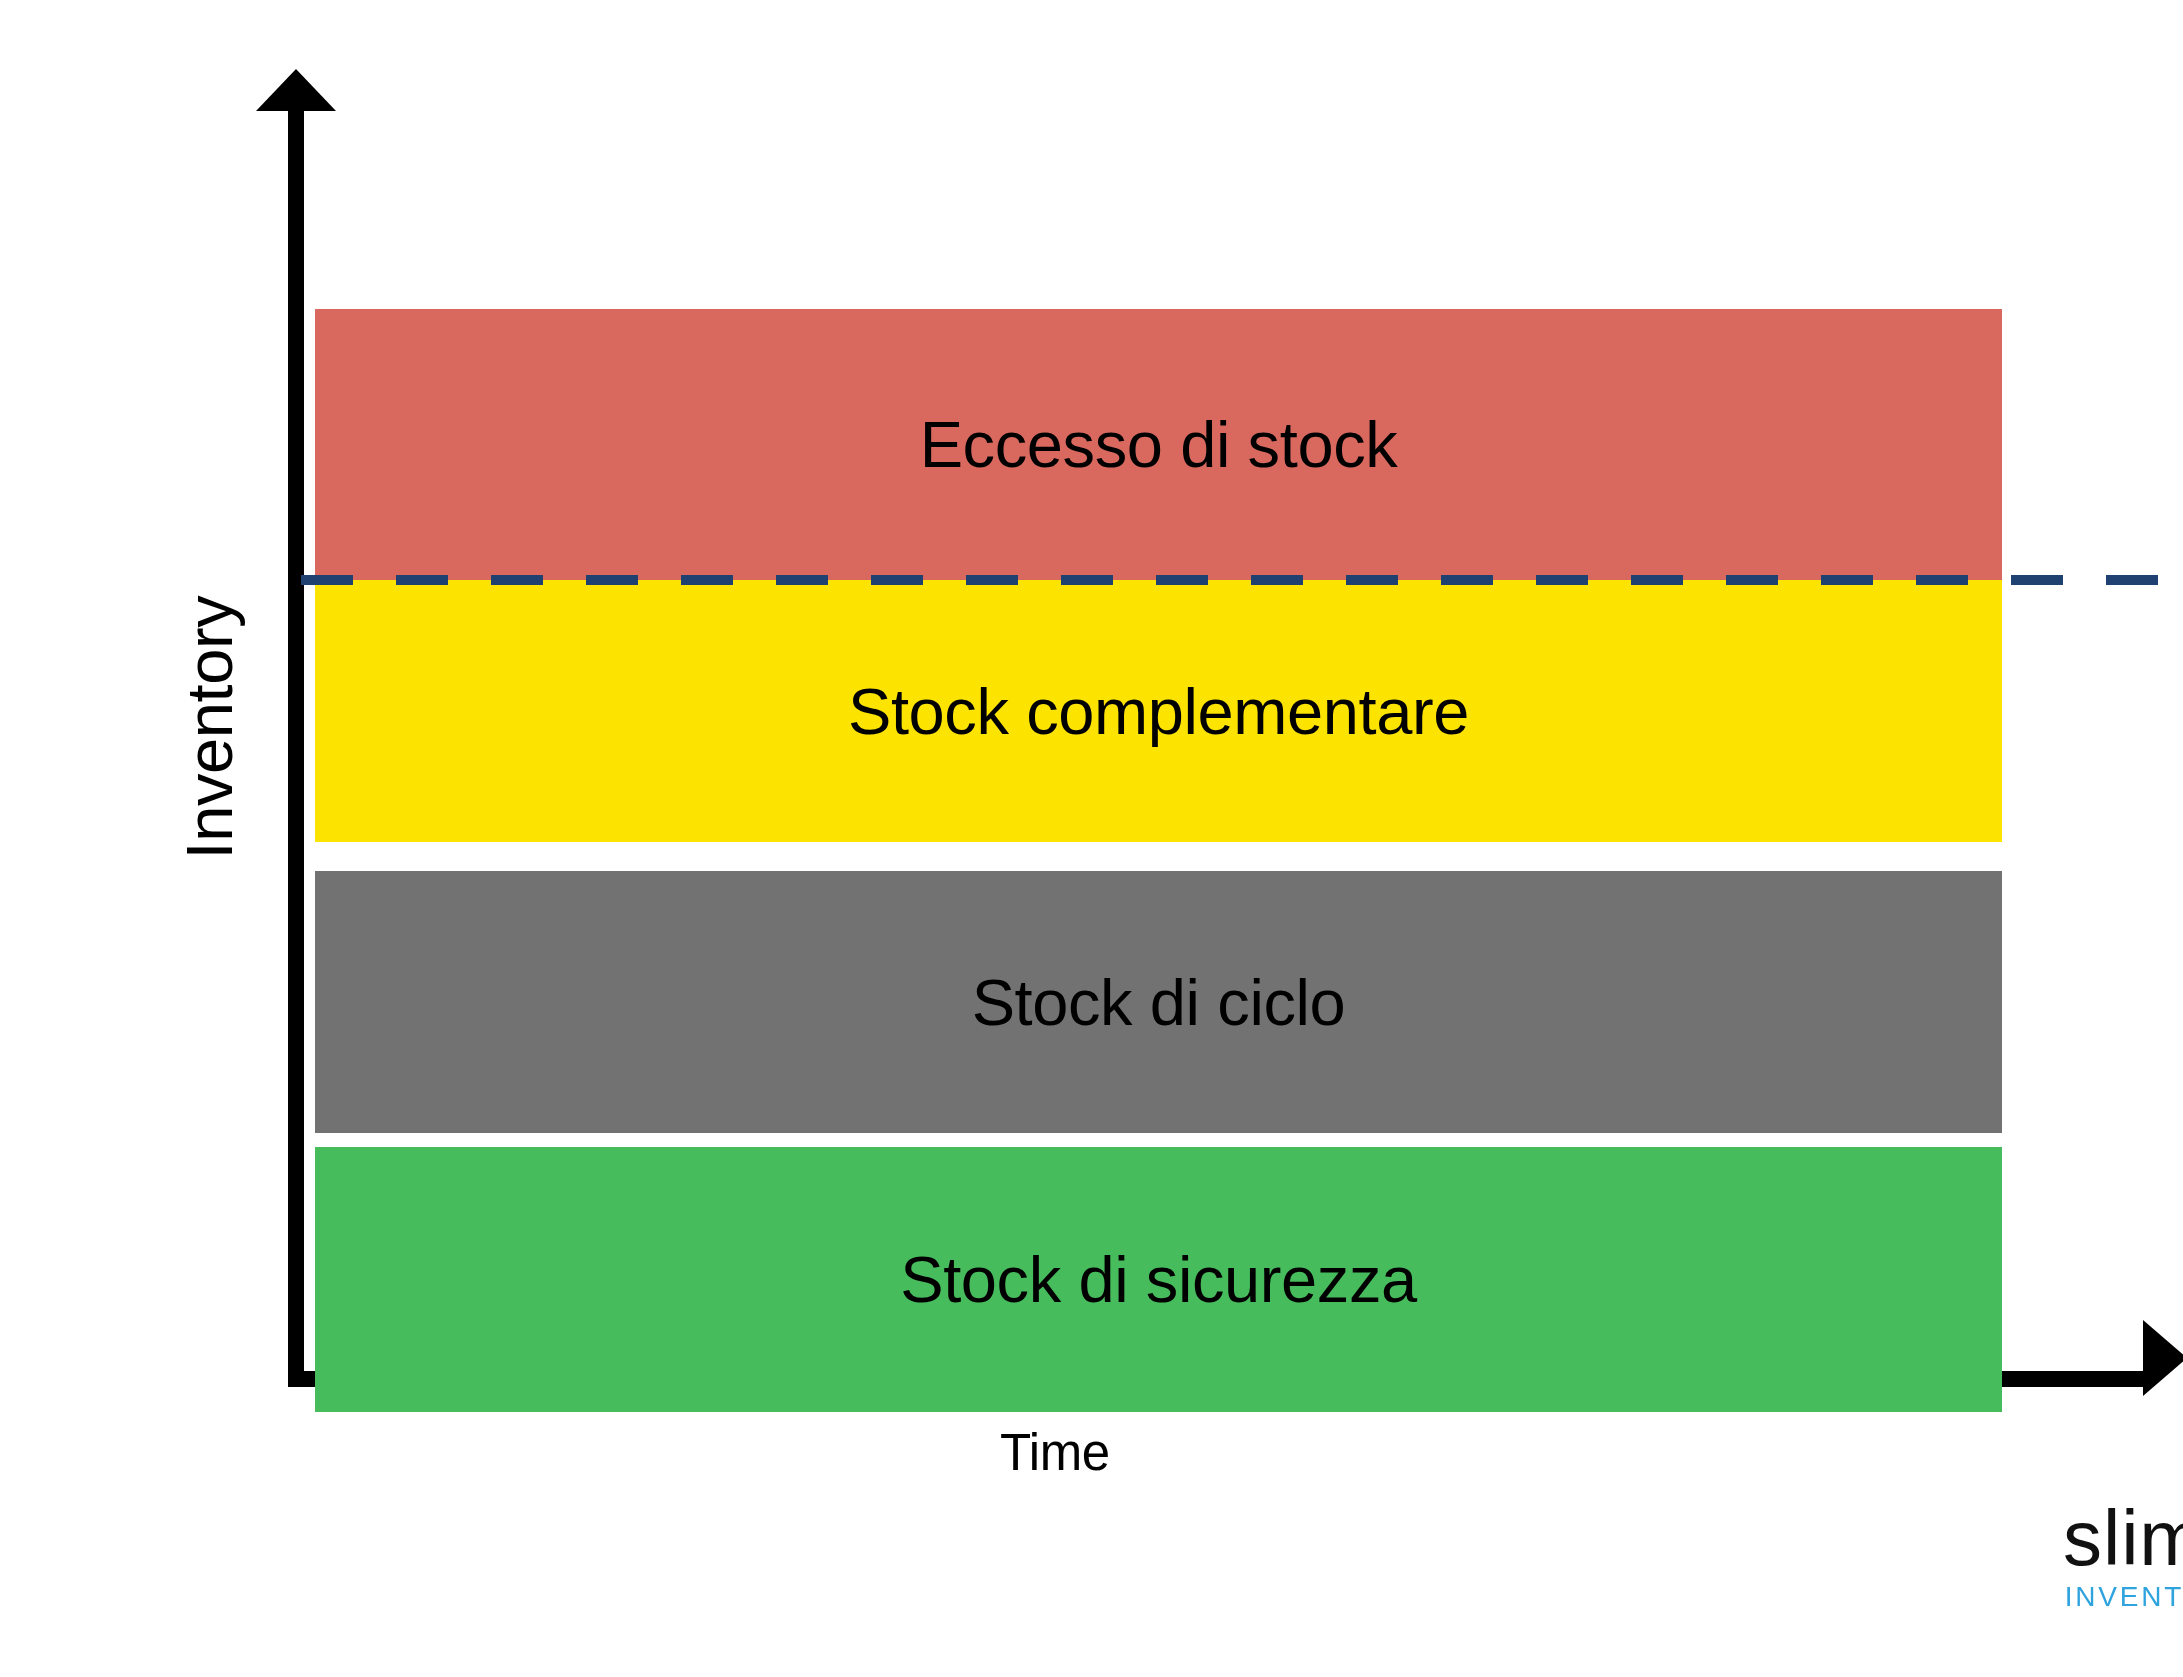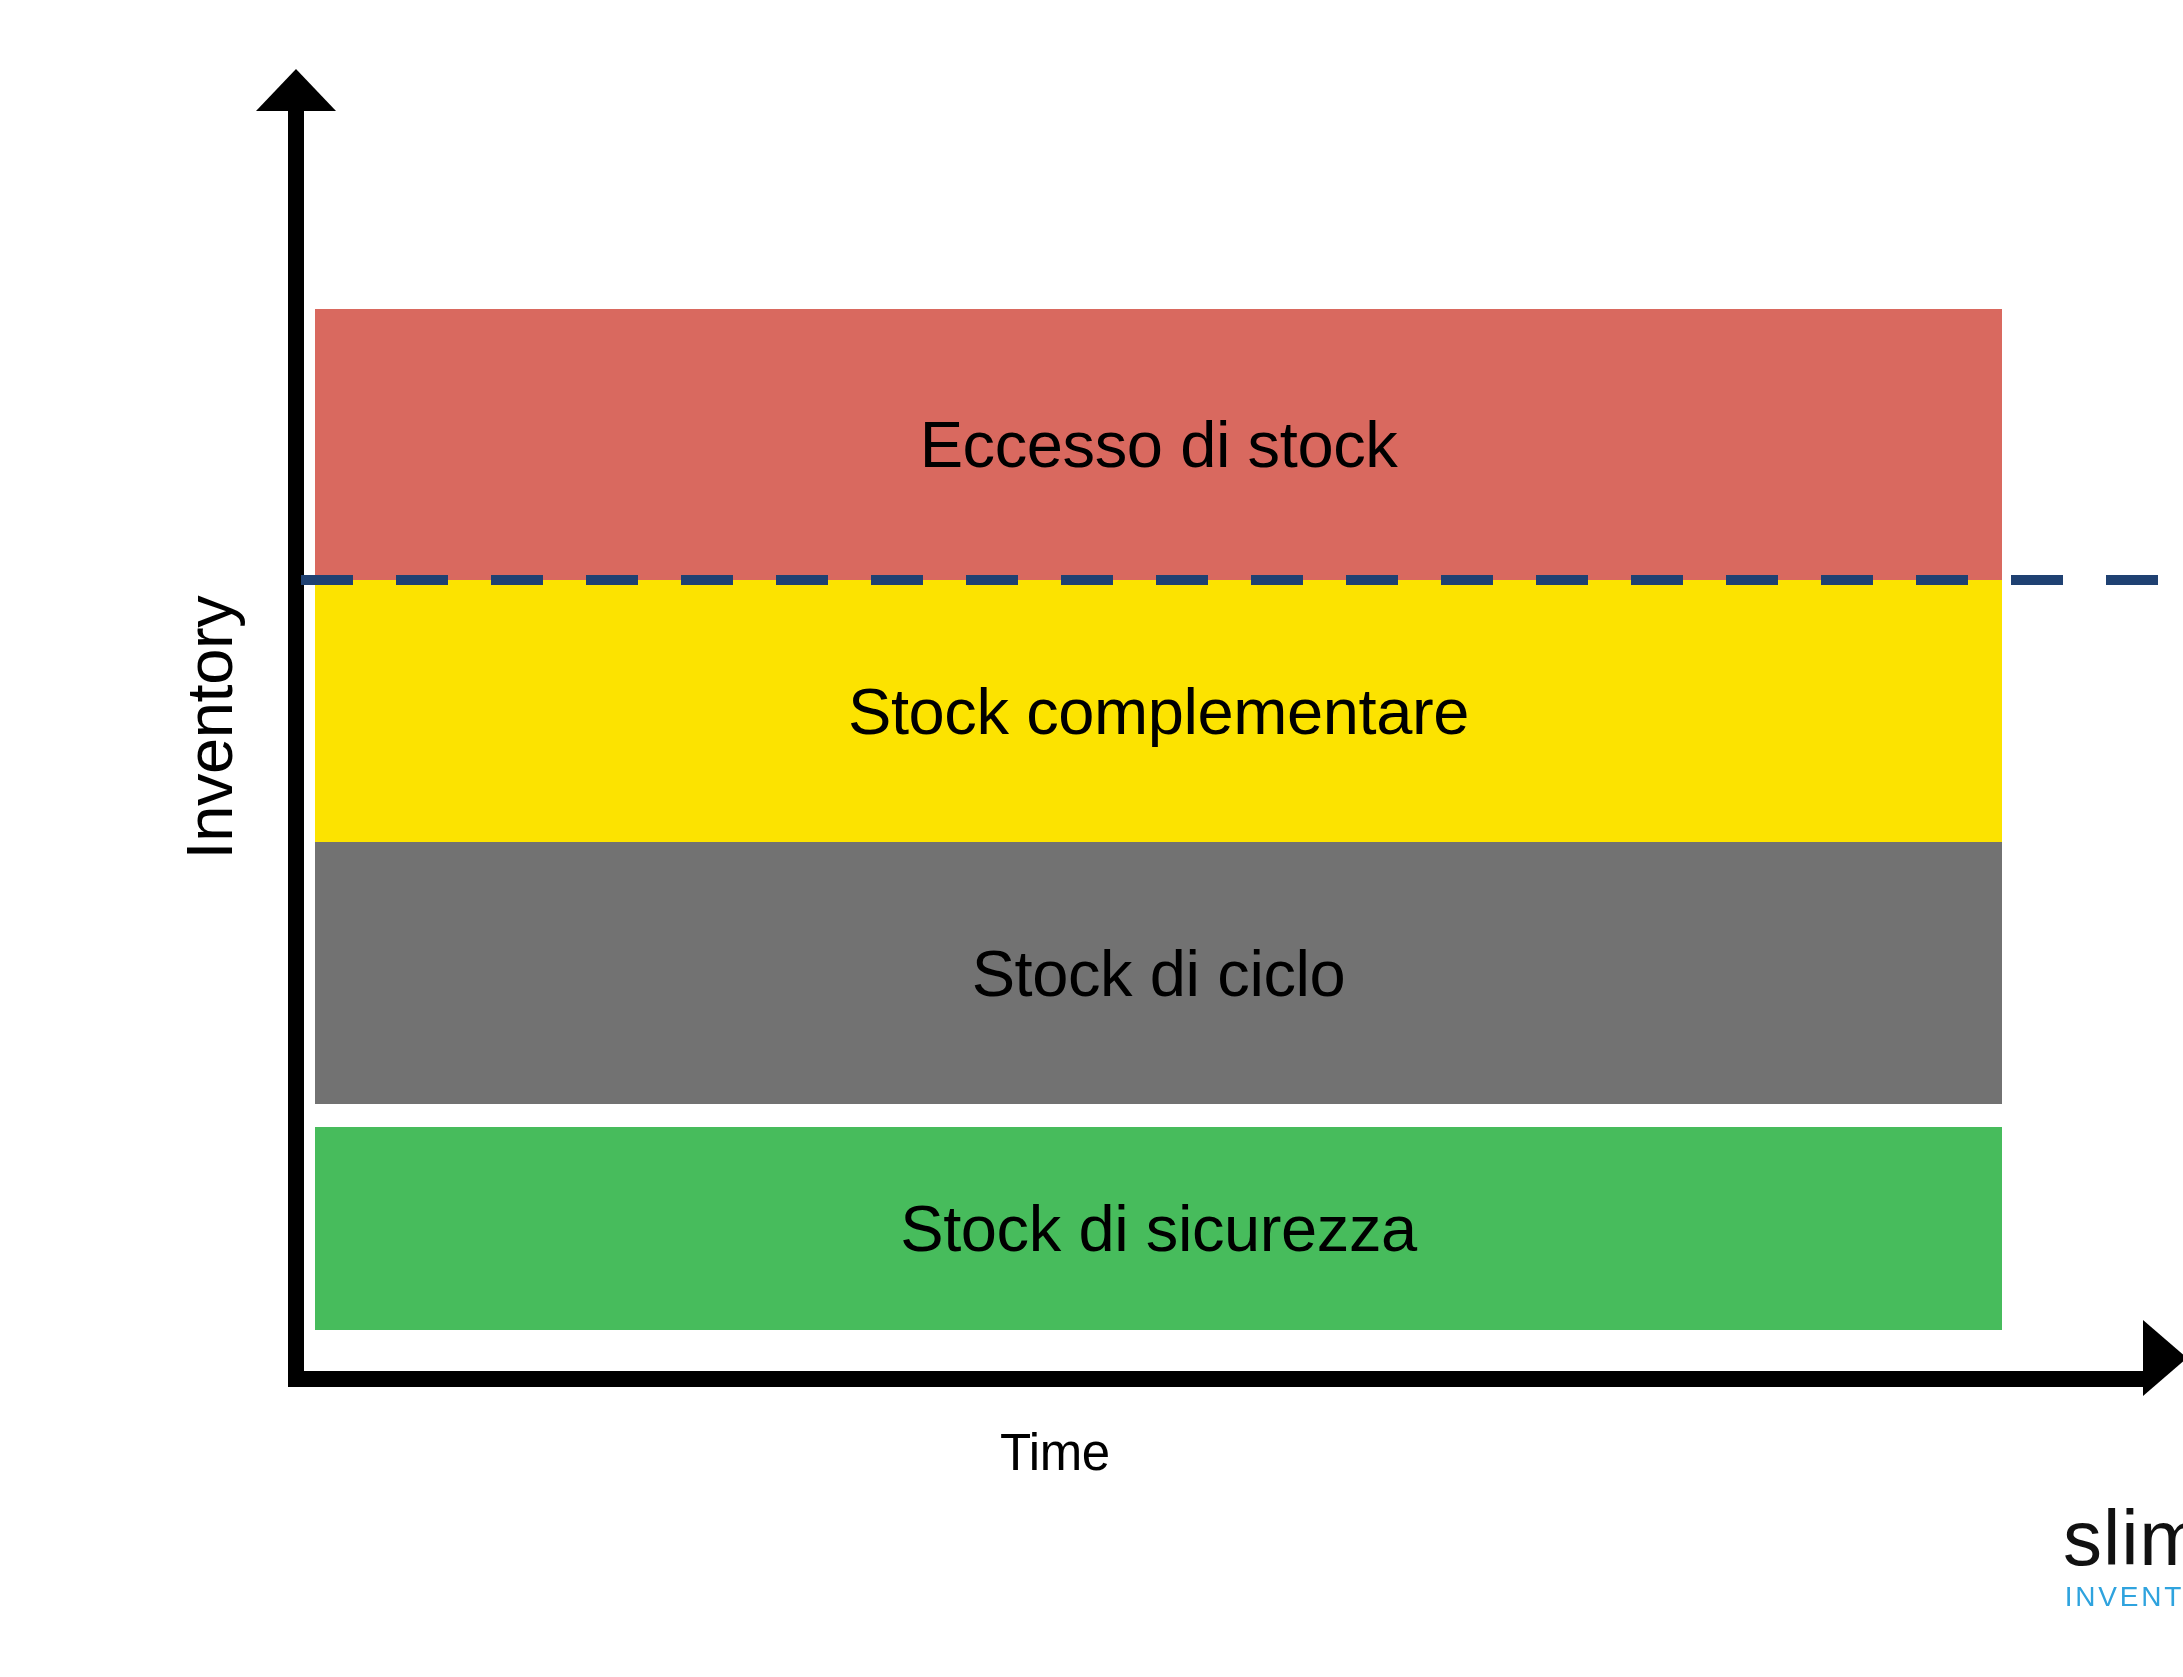--- a/index.html
+++ b/index.html
@@ -99,22 +99,22 @@
   }
   .band-label {
     font-size: 65px;
     color: #000000;
     white-space: nowrap;
     letter-spacing: -0.4px;
     line-height: 1;
   }
   #band-excess       { top: 0px;    height: 271px; background: #D9695F; }
   #band-complementary{ top: 271px;  height: 262px; background: #FCE300; }
-  #band-cycle        { top: 533px; height: 262px; background: #727272; }
-  #band-safety       { top: 818px; height: 203px; background: #47BC5C; }
+  #band-cycle        { top: 562px; height: 262px; background: #727272; }
+  #band-safety       { top: 838px; height: 265px; background: #47BC5C; }
 
   
   #threshold-line {
     position: absolute;
     left: 301px;
     top: 575px;
     width: 1939px;
     height: 9.6px;
     background-image: repeating-linear-gradient(
         to right,

